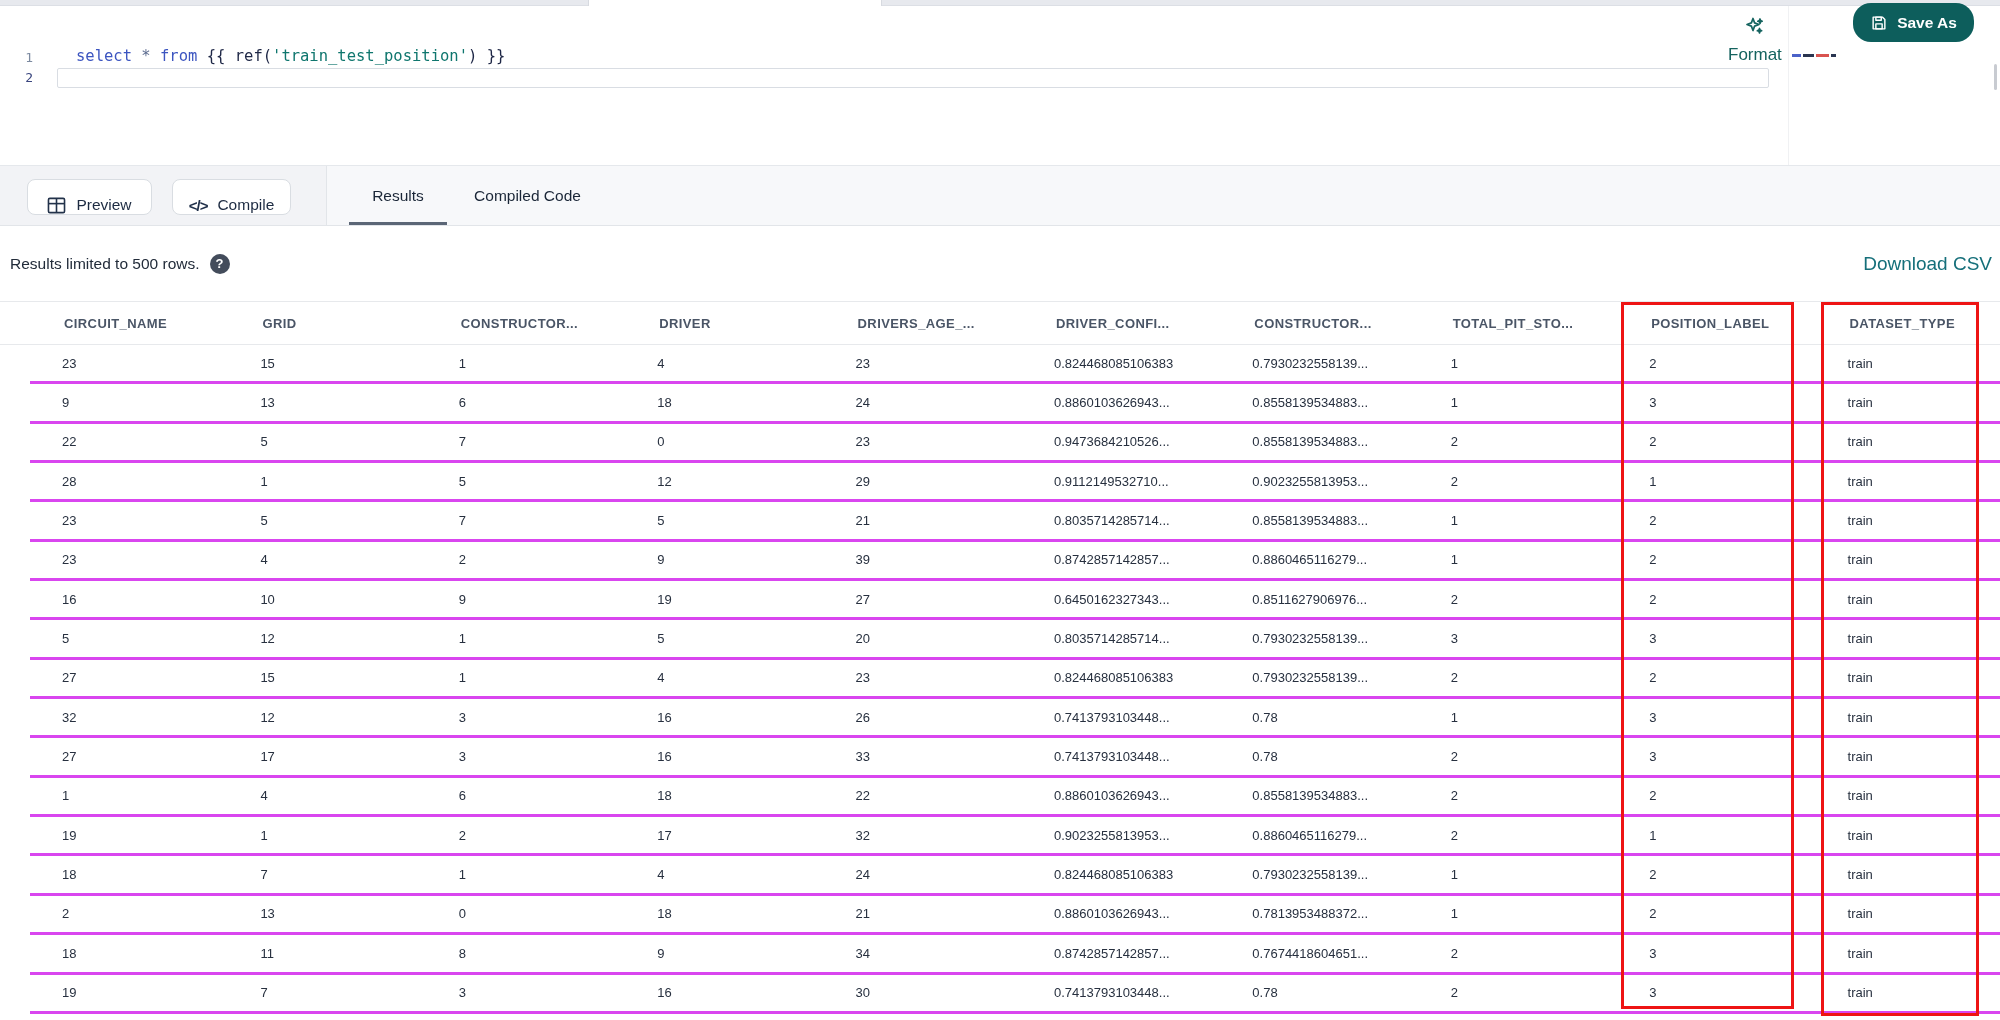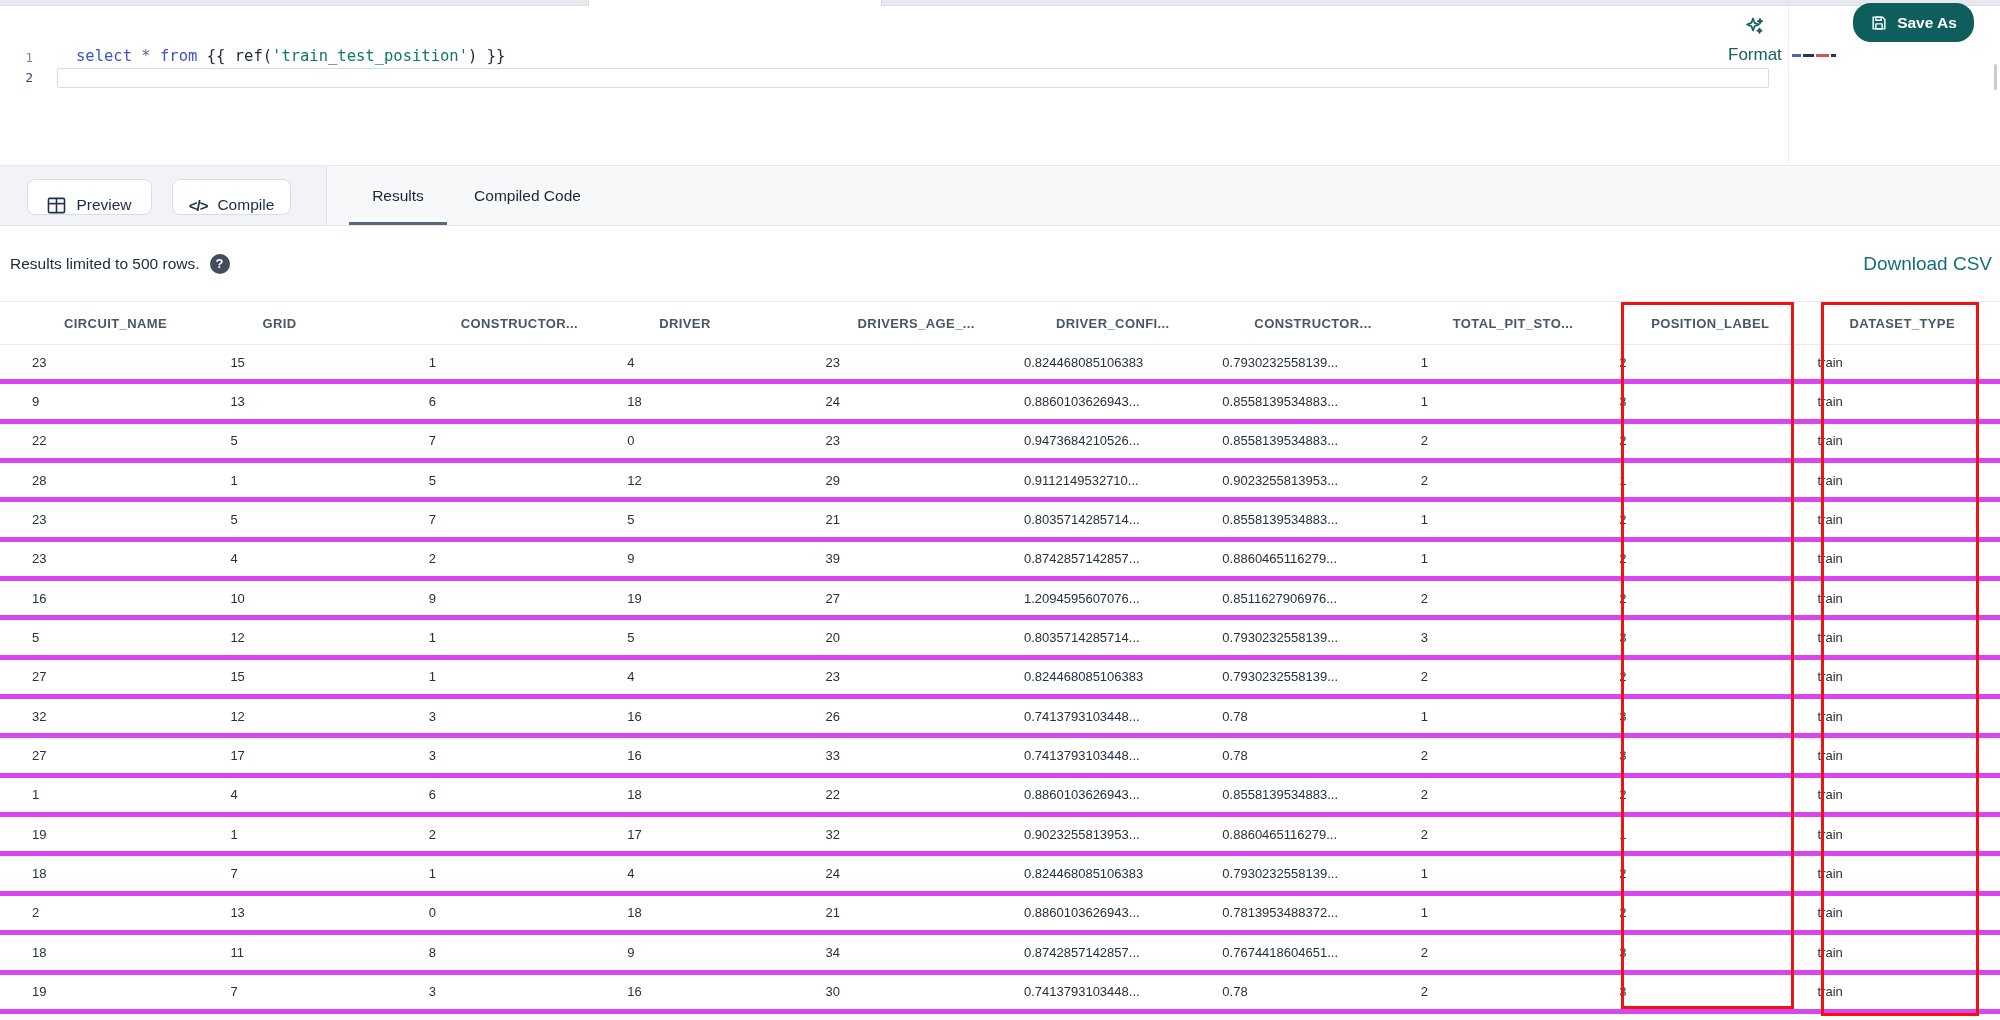--- a/index.html
+++ b/index.html
@@ -50,21 +50,21 @@
   .results-bar { position:absolute; top:226px; left:0; width:2000px; height:75px; background:#fff; display:flex; align-items:center; padding:0 8px 0 10px; }
   .limit-text { font-size:15.5px; color:#222c3a; }
   .help-icon { width:20px; height:20px; margin-left:10px; border-radius:50%; background:#434c5b; color:#fff; font-size:13px; font-weight:700; display:flex; align-items:center; justify-content:center; cursor:pointer; }
   .spacer { flex:1; }
   .download-link { font-size:19px; color:#156f7a; cursor:pointer; }
 
   
   .table-area { position:absolute; top:301px; left:0; width:2000px; bottom:0; background:#fff; }
   .thead { display:grid; grid-template-columns:repeat(10, 198.4px); padding-left:64px; height:44px; align-items:center; border-top:1px solid #e7e9ec; border-bottom:1px solid #e7e9ec; }
   .th { font-size:13px; font-weight:700; color:#4a5566; letter-spacing:0.4px; white-space:nowrap; }
-  .tr { display:grid; grid-template-columns:repeat(10, 198.4px); padding-left:32px; height:39.35px; align-items:center; border-bottom:5px solid #d946ef; }
+  .tr { display:grid; grid-template-columns:repeat(10, 198.4px); padding-left:32px; height:39.35px; align-items:center; border-bottom:3px solid #d946ef;margin-left:30px; }
   .td { font-size:13px; color:#27303f; white-space:nowrap; }
 
   
   .anno-box { position:absolute; border:3px solid #ee1414; z-index:6; pointer-events:none; }
   .anno-1 { left:1621px; top:302px; width:173px; height:707px; }
   .anno-2 { left:1821px; top:302px; width:158px; height:714px; }
 
   svg { display:block; }
 </style>
 </head>
@@ -226,21 +226,21 @@
           <div class="td">1</div>
           <div class="td">2</div>
           <div class="td">train</div>
         </div>
         <div class="tr">
           <div class="td">16</div>
           <div class="td">10</div>
           <div class="td">9</div>
           <div class="td">19</div>
           <div class="td">27</div>
-          <div class="td">1.2094595607076...</div>
+          <div class="td">0.6450162327343...</div>
           <div class="td">0.8511627906976...</div>
           <div class="td">2</div>
           <div class="td">2</div>
           <div class="td">train</div>
         </div>
         <div class="tr">
           <div class="td">5</div>
           <div class="td">12</div>
           <div class="td">1</div>
           <div class="td">5</div>

